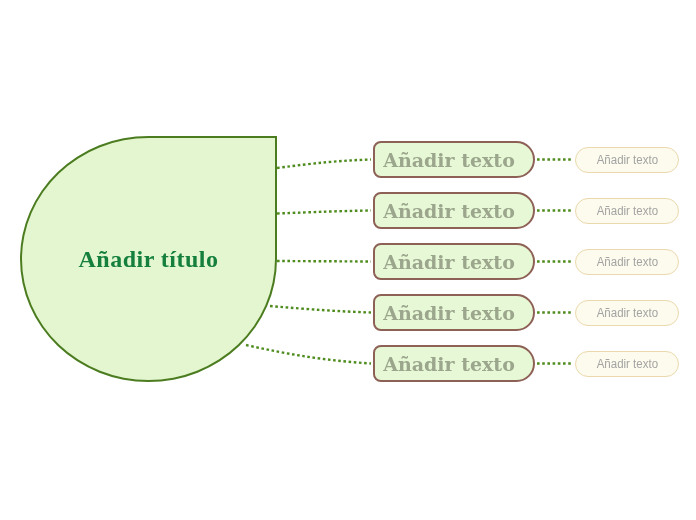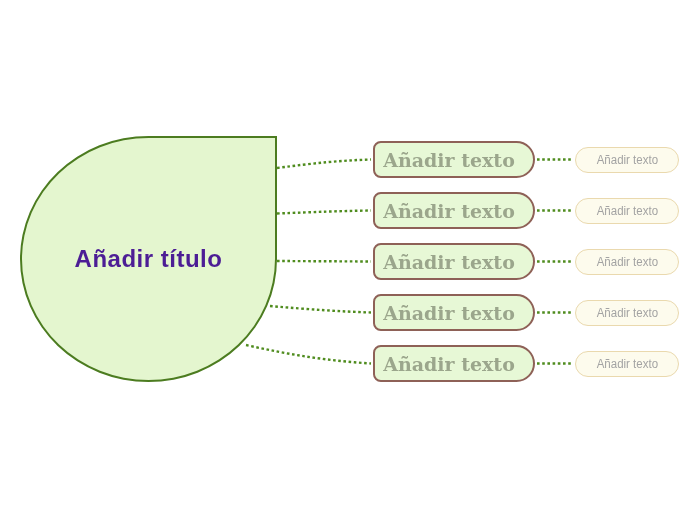--- a/index.html
+++ b/index.html
@@ -28,24 +28,24 @@
     box-sizing: border-box;
     background: #e4f6cf;
     border: 2px solid #4c7c20;
     border-radius: 50% 0 50% 50%;
     display: flex;
     align-items: center;
     justify-content: center;
     cursor: pointer;
   }
   .central-topic .label {
-    font-family: Liberation Sans, sans-serif;
+    font-family: Liberation Serif, serif;
     font-weight: bold;
     font-size: 24px;
-    color: #4c1d95;
+    color: #15803d;
     letter-spacing: 0.5px;
     white-space: nowrap;
   }
   .branch-node {
     position: absolute;
     left: 373px;
     width: 162px; height: 37px;
     box-sizing: border-box;
     background: #e7f8d6;
     border: 2px solid #8e6157;

